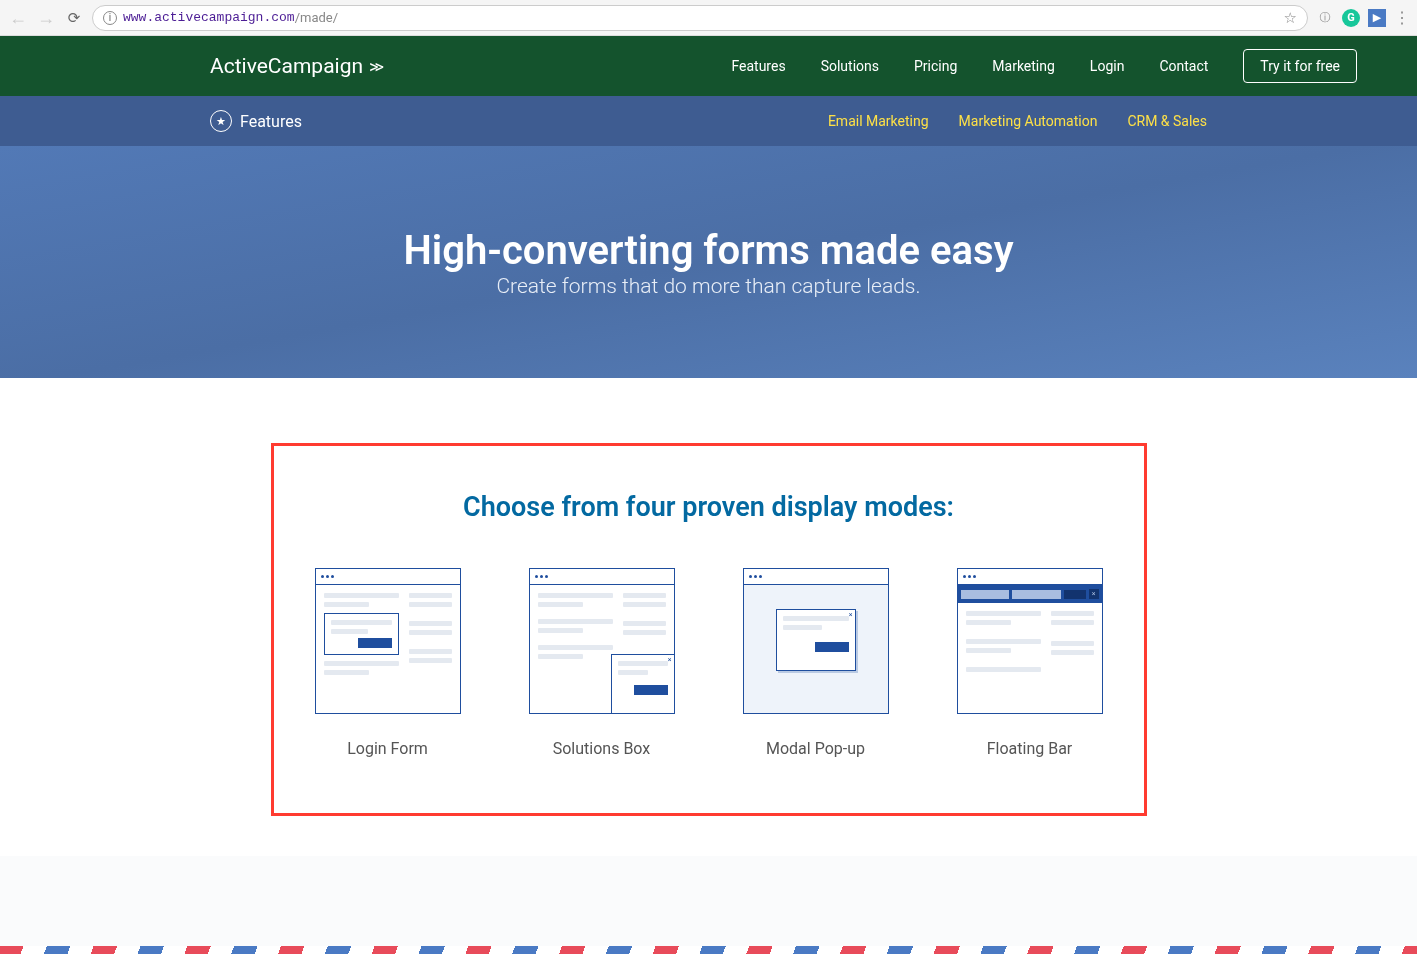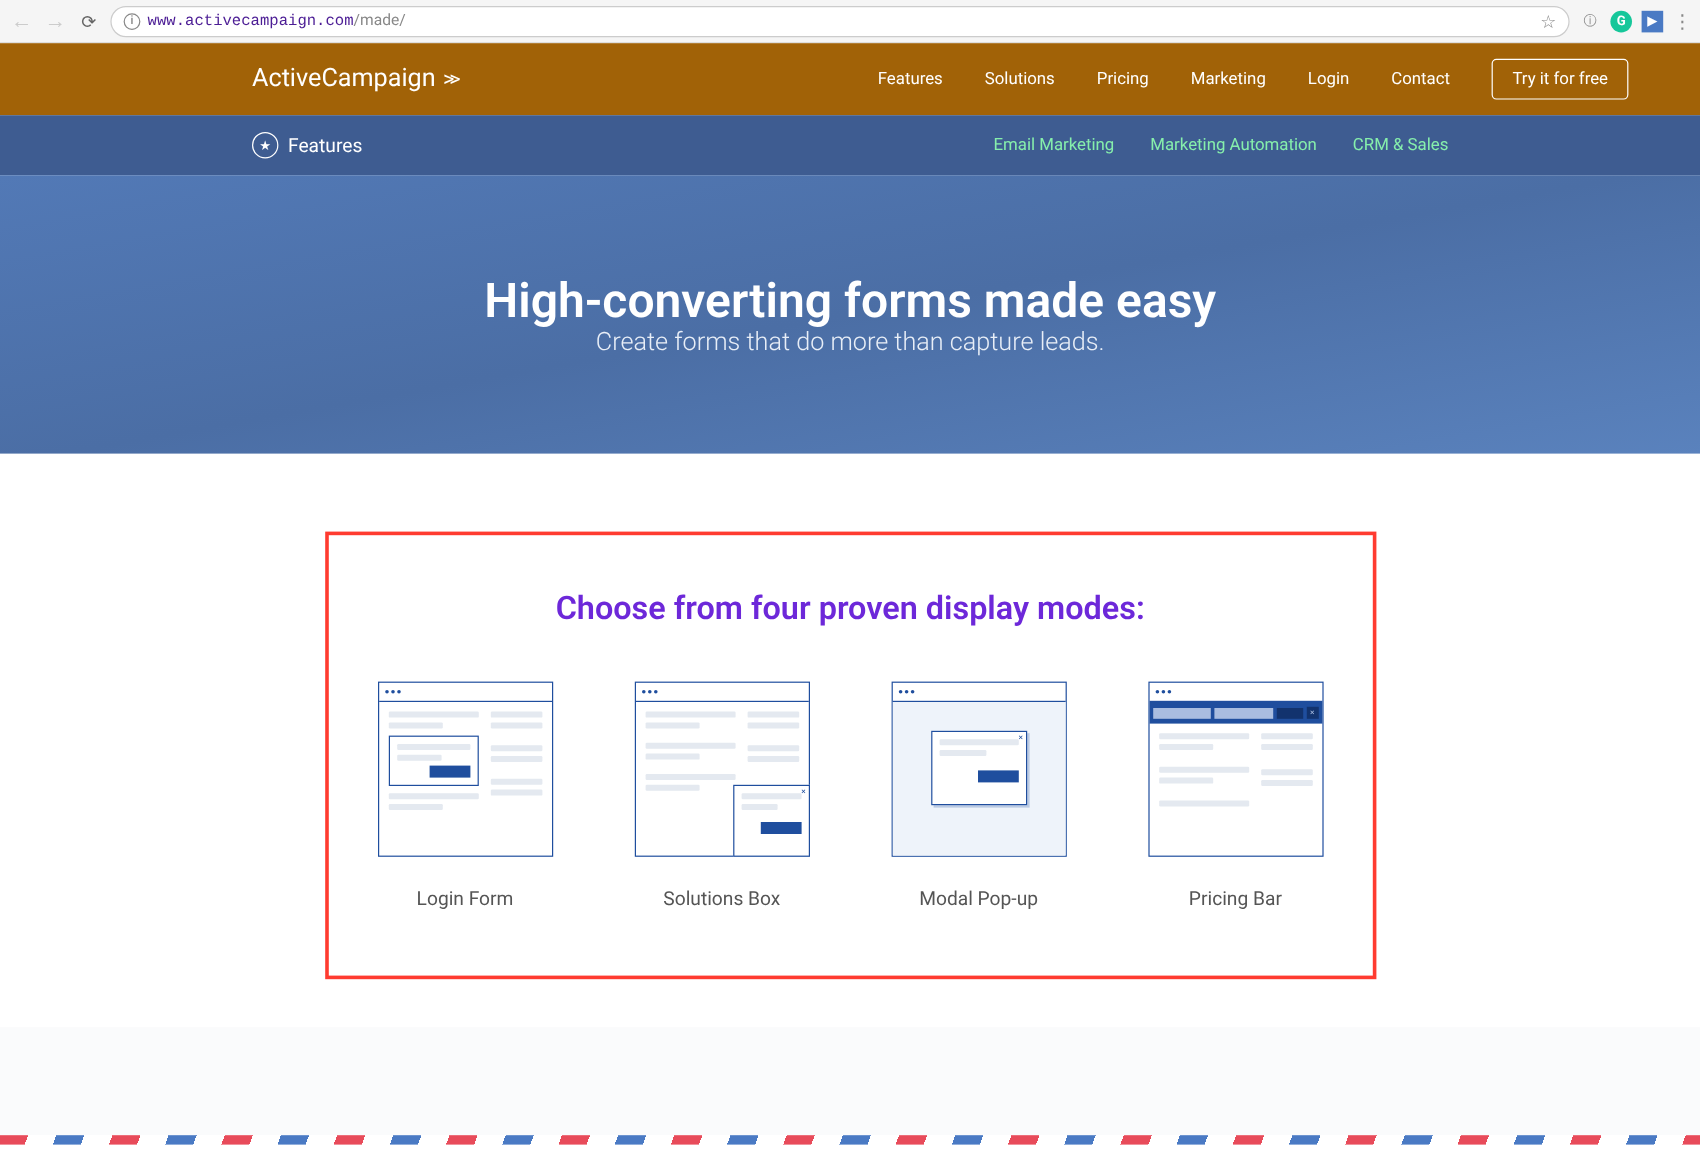--- a/index.html
+++ b/index.html
@@ -60,21 +60,21 @@
     justify-content: center;
     font-size: 11px;
     color: #888;
   }
   .ext-g { background: #16c79a; color: #fff; border-radius: 50%; font-weight: bold; }
   .ext-b { background: #4a7ac4; color: #fff; }
   .kebab { color: #888; font-size: 16px; letter-spacing: -1px; }
 
   
   .topnav {
-    background: #a16207;
+    background: #14532d;
     height: 60px;
     display: flex;
     align-items: center;
     padding: 0 60px 0 210px;
   }
   .logo {
     color: #fff;
     font-size: 21px;
     font-weight: 400;
     display: flex;
@@ -120,21 +120,21 @@
     display: inline-flex;
     align-items: center;
     justify-content: center;
     font-size: 11px;
   }
   .subnav-right {
     margin-left: auto;
     display: flex;
     gap: 30px;
   }
-  .subnav-link { color: #86efac; font-size: 14px; cursor: pointer; }
+  .subnav-link { color: #fde047; font-size: 14px; cursor: pointer; }
 
   
   .hero {
     background: linear-gradient(170deg, #5279b6 0%, #4b6ea5 50%, #5a82bd 100%);
     height: 232px;
     display: flex;
     flex-direction: column;
     align-items: center;
     justify-content: center;
     color: #fff;
@@ -147,21 +147,21 @@
   .content { padding: 65px 0 40px; }
   .highlight-box {
     width: 876px;
     margin: 0 auto;
     border: 3px solid #ff3b30;
     padding: 45px 20px 55px;
     text-align: center;
   }
   .section-title {
     font-size: 27px;
-    color: #6d28d9;
+    color: #0369a1;
     font-weight: 600;
     margin-bottom: 45px;
   }
   .modes {
     display: flex;
     justify-content: space-between;
     padding: 0 4px;
   }
   .mode-item { width: 180px; text-align: center; }
   .mode-label {
@@ -442,21 +442,21 @@
               <div class="col-r">
                 <div class="gray-line"></div>
                   <div class="gray-line"></div>
                 <div style="height:12px"></div>
                 <div class="gray-line"></div>
                   <div class="gray-line"></div>
               </div>
             </div>
           </div>
         </div>
-        <div class="mode-label">Pricing Bar</div>
+        <div class="mode-label">Floating Bar</div>
       </div>
 
     </div>
   </div>
 </div>
 
 <div class="stripe-band"></div>
 <div class="stripe"></div>
 
 </body></html>

